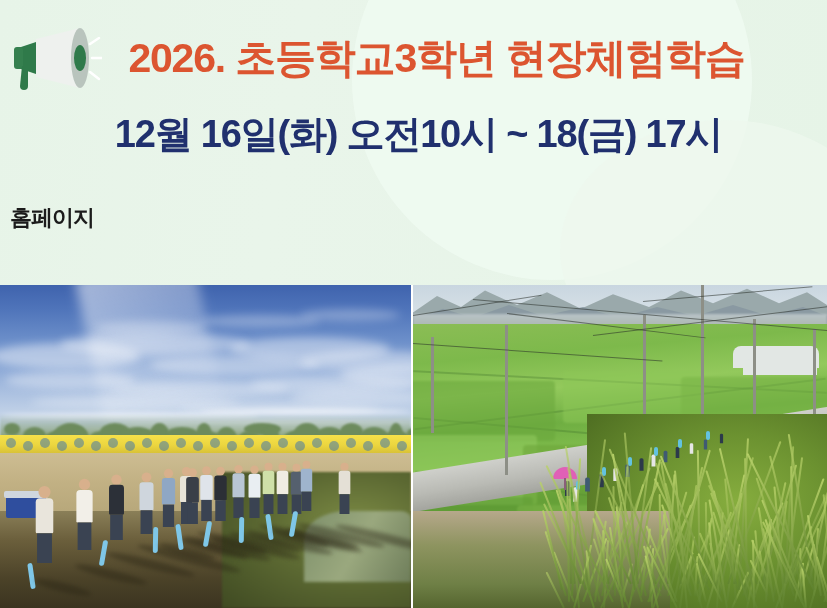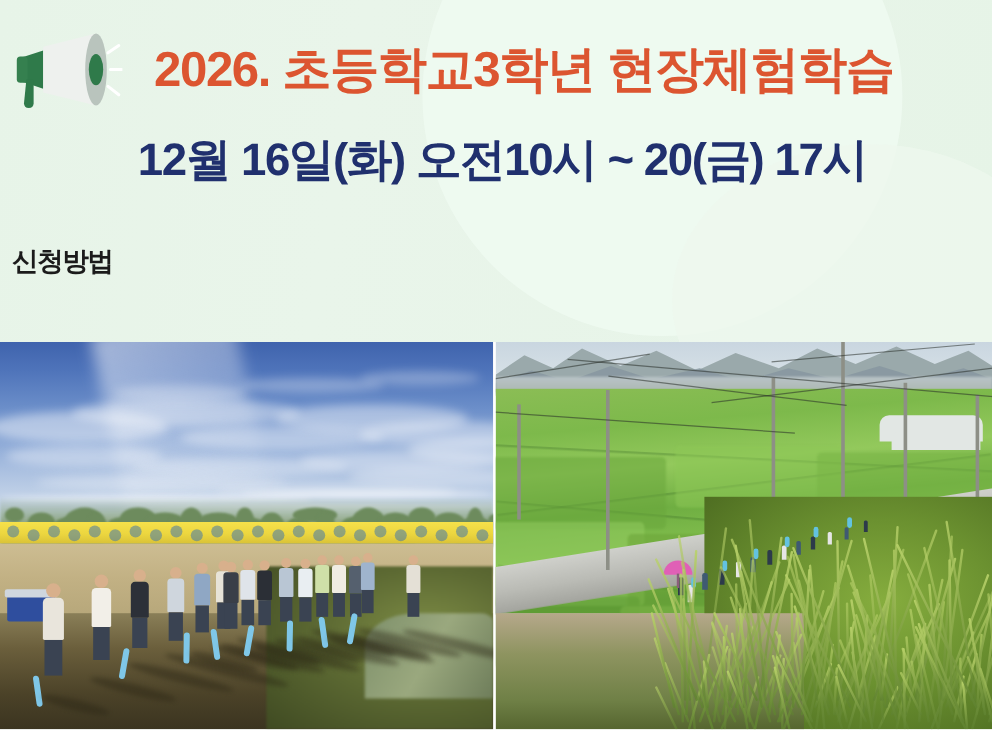--- a/index.html
+++ b/index.html
@@ -353,23 +353,23 @@
         <g stroke="#ffffff" stroke-width="2.5" stroke-linecap="round">
           <line x1="84" y1="20" x2="93" y2="14"></line>
           <line x1="86" y1="34" x2="96" y2="34"></line>
           <line x1="84" y1="48" x2="93" y2="55"></line>
         </g>
       </svg>
     </div>
 
     <div class="headline">2026. 초등학교3학년 현장체험학습</div>
 
-    <div class="subline">12월 16일(화)  오전10시 ~ 20(금) 17시</div>
-
-    <div class="howto-label">신청방법</div>
+    <div class="subline">12월 16일(화)  오전10시 ~ 18(금) 17시</div>
+
+    <div class="howto-label">홈페이지</div>
 
   </div>
 
   <div class="photos">
 
     <div class="photo left" id="photo-left">
       <div class="ph-sky"></div>
       <div class="sunray"></div>
       <div id="clouds-left">
           <div class="cloud" style="left:-10px;top:58px;width:150px;height:26px;opacity:0.55;"></div>

